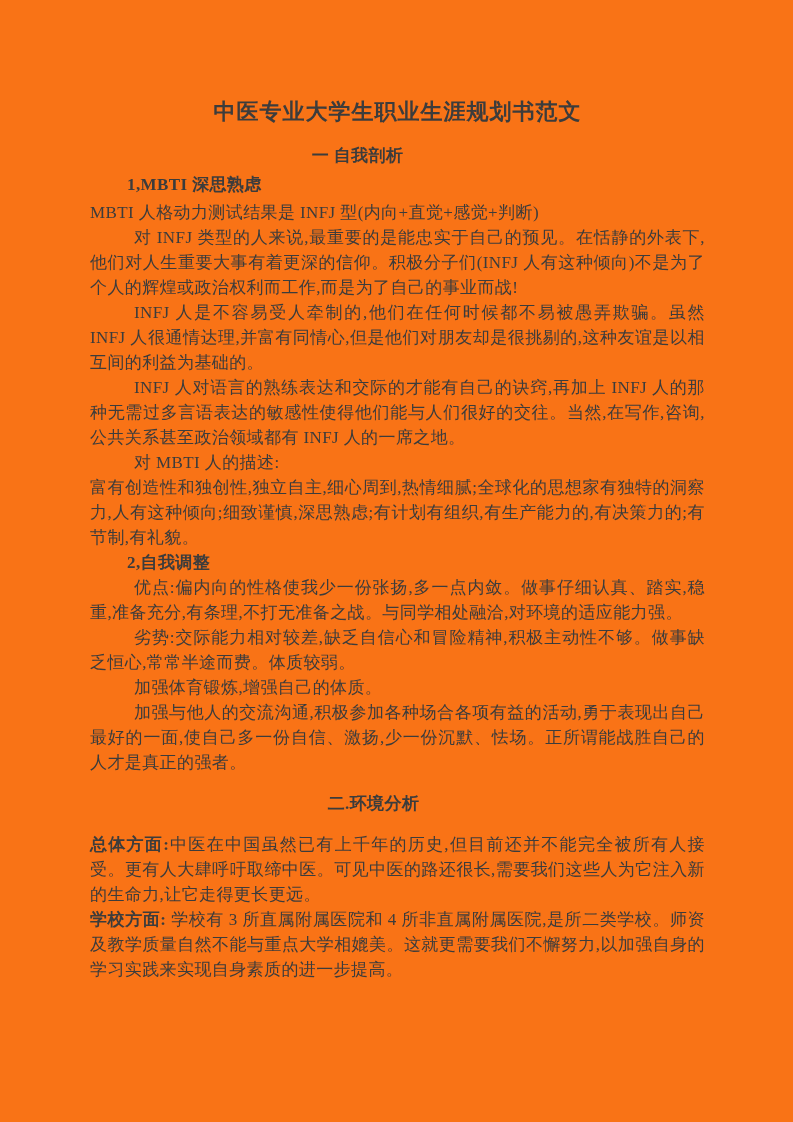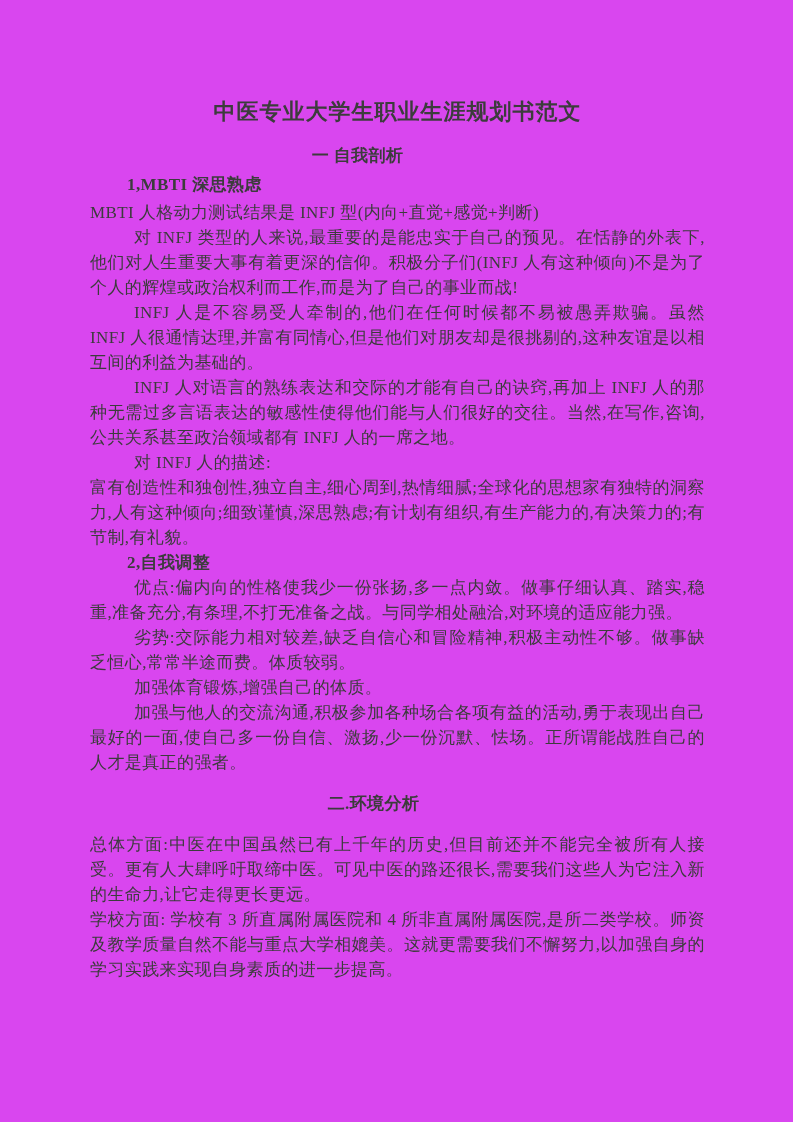--- a/index.html
+++ b/index.html
@@ -10,21 +10,21 @@
   body {
     width: 793px;
     height: 1122px;
     overflow: hidden;
   }
   .page {
     box-sizing: border-box;
     width: 793px;
     height: 1122px;
     padding: 97px 88px 0 90px;
-    background: #d946ef;
+    background: #f97316;
     color: #3c3c3c;
     font-family: "Liberation Serif", "DejaVu Serif", serif;
     font-size: 17px;
     line-height: 25px;
     letter-spacing: 0.4px;
   }
   .doc-title {
     font-size: 22px;
     font-weight: 700;
     text-align: center;
@@ -57,21 +57,21 @@
     padding-left: 37px;
   }
   p.body-para {
     margin: 0;
     text-align: justify;
   }
   p.indent {
     text-indent: 44px;
   }
   .lead {
-    font-weight: 400;
+    font-weight: 700;
   }
 </style>
 </head>
 <body>
 
 <div class="page">
 
   <h1 class="doc-title">中医专业大学生职业生涯规划书范文</h1>
 
   <p class="sec-head first">一 自我剖析</p>
@@ -79,21 +79,21 @@
   <p class="sub-head">1,MBTI 深思熟虑</p>
 
   <p class="body-para">MBTI 人格动力测试结果是 INFJ 型(内向+直觉+感觉+判断)</p>
 
   <p class="body-para indent">对 INFJ 类型的人来说,最重要的是能忠实于自己的预见。在恬静的外表下,他们对人生重要大事有着更深的信仰。积极分子们(INFJ 人有这种倾向)不是为了个人的辉煌或政治权利而工作,而是为了自己的事业而战!</p>
 
   <p class="body-para indent">INFJ 人是不容易受人牵制的,他们在任何时候都不易被愚弄欺骗。虽然 INFJ 人很通情达理,并富有同情心,但是他们对朋友却是很挑剔的,这种友谊是以相互间的利益为基础的。</p>
 
   <p class="body-para indent">INFJ 人对语言的熟练表达和交际的才能有自己的诀窍,再加上 INFJ 人的那种无需过多言语表达的敏感性使得他们能与人们很好的交往。当然,在写作,咨询,公共关系甚至政治领域都有 INFJ 人的一席之地。</p>
 
-  <p class="body-para indent">对 INFJ 人的描述:</p>
+  <p class="body-para indent">对 MBTI 人的描述:</p>
 
   <p class="body-para">富有创造性和独创性,独立自主,细心周到,热情细腻;全球化的思想家有独特的洞察力,人有这种倾向;细致谨慎,深思熟虑;有计划有组织,有生产能力的,有决策力的;有节制,有礼貌。</p>
 
   <p class="inflow-head">2,自我调整</p>
 
   <p class="body-para indent">优点:偏内向的性格使我少一份张扬,多一点内敛。做事仔细认真、踏实,稳重,准备充分,有条理,不打无准备之战。与同学相处融洽,对环境的适应能力强。</p>
 
   <p class="body-para indent">劣势:交际能力相对较差,缺乏自信心和冒险精神,积极主动性不够。做事缺乏恒心,常常半途而费。体质较弱。</p>
 
 

